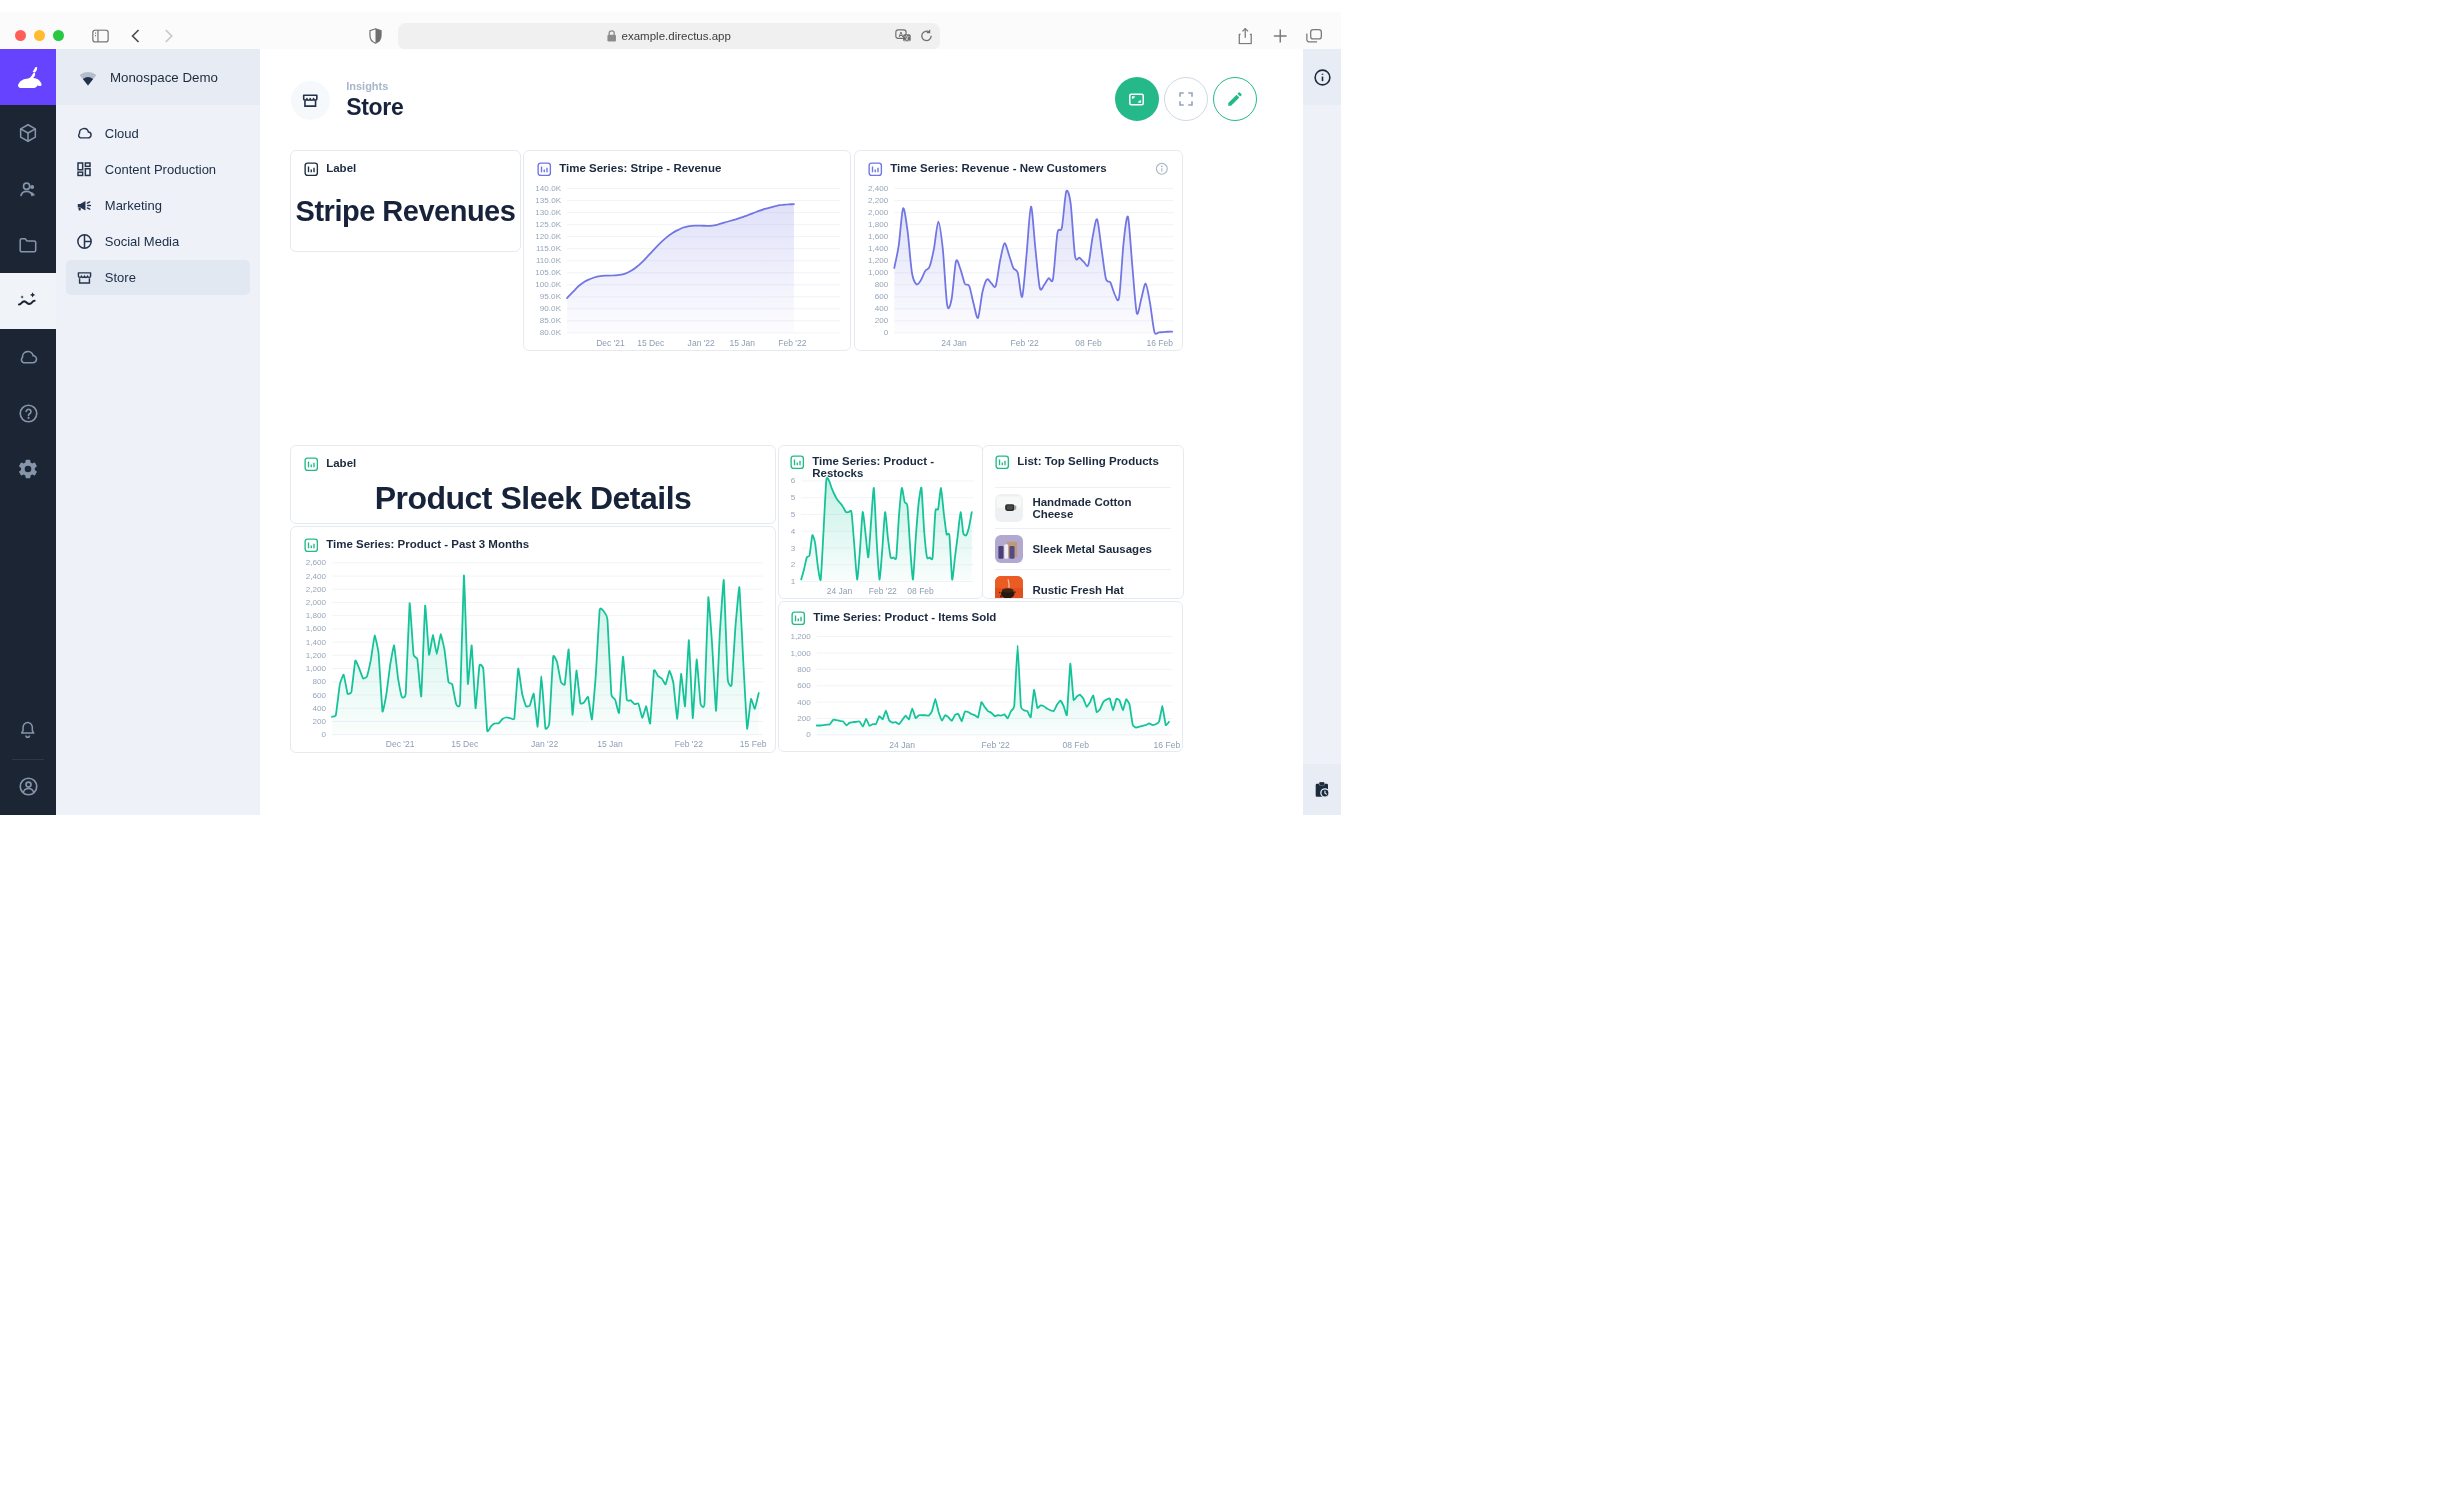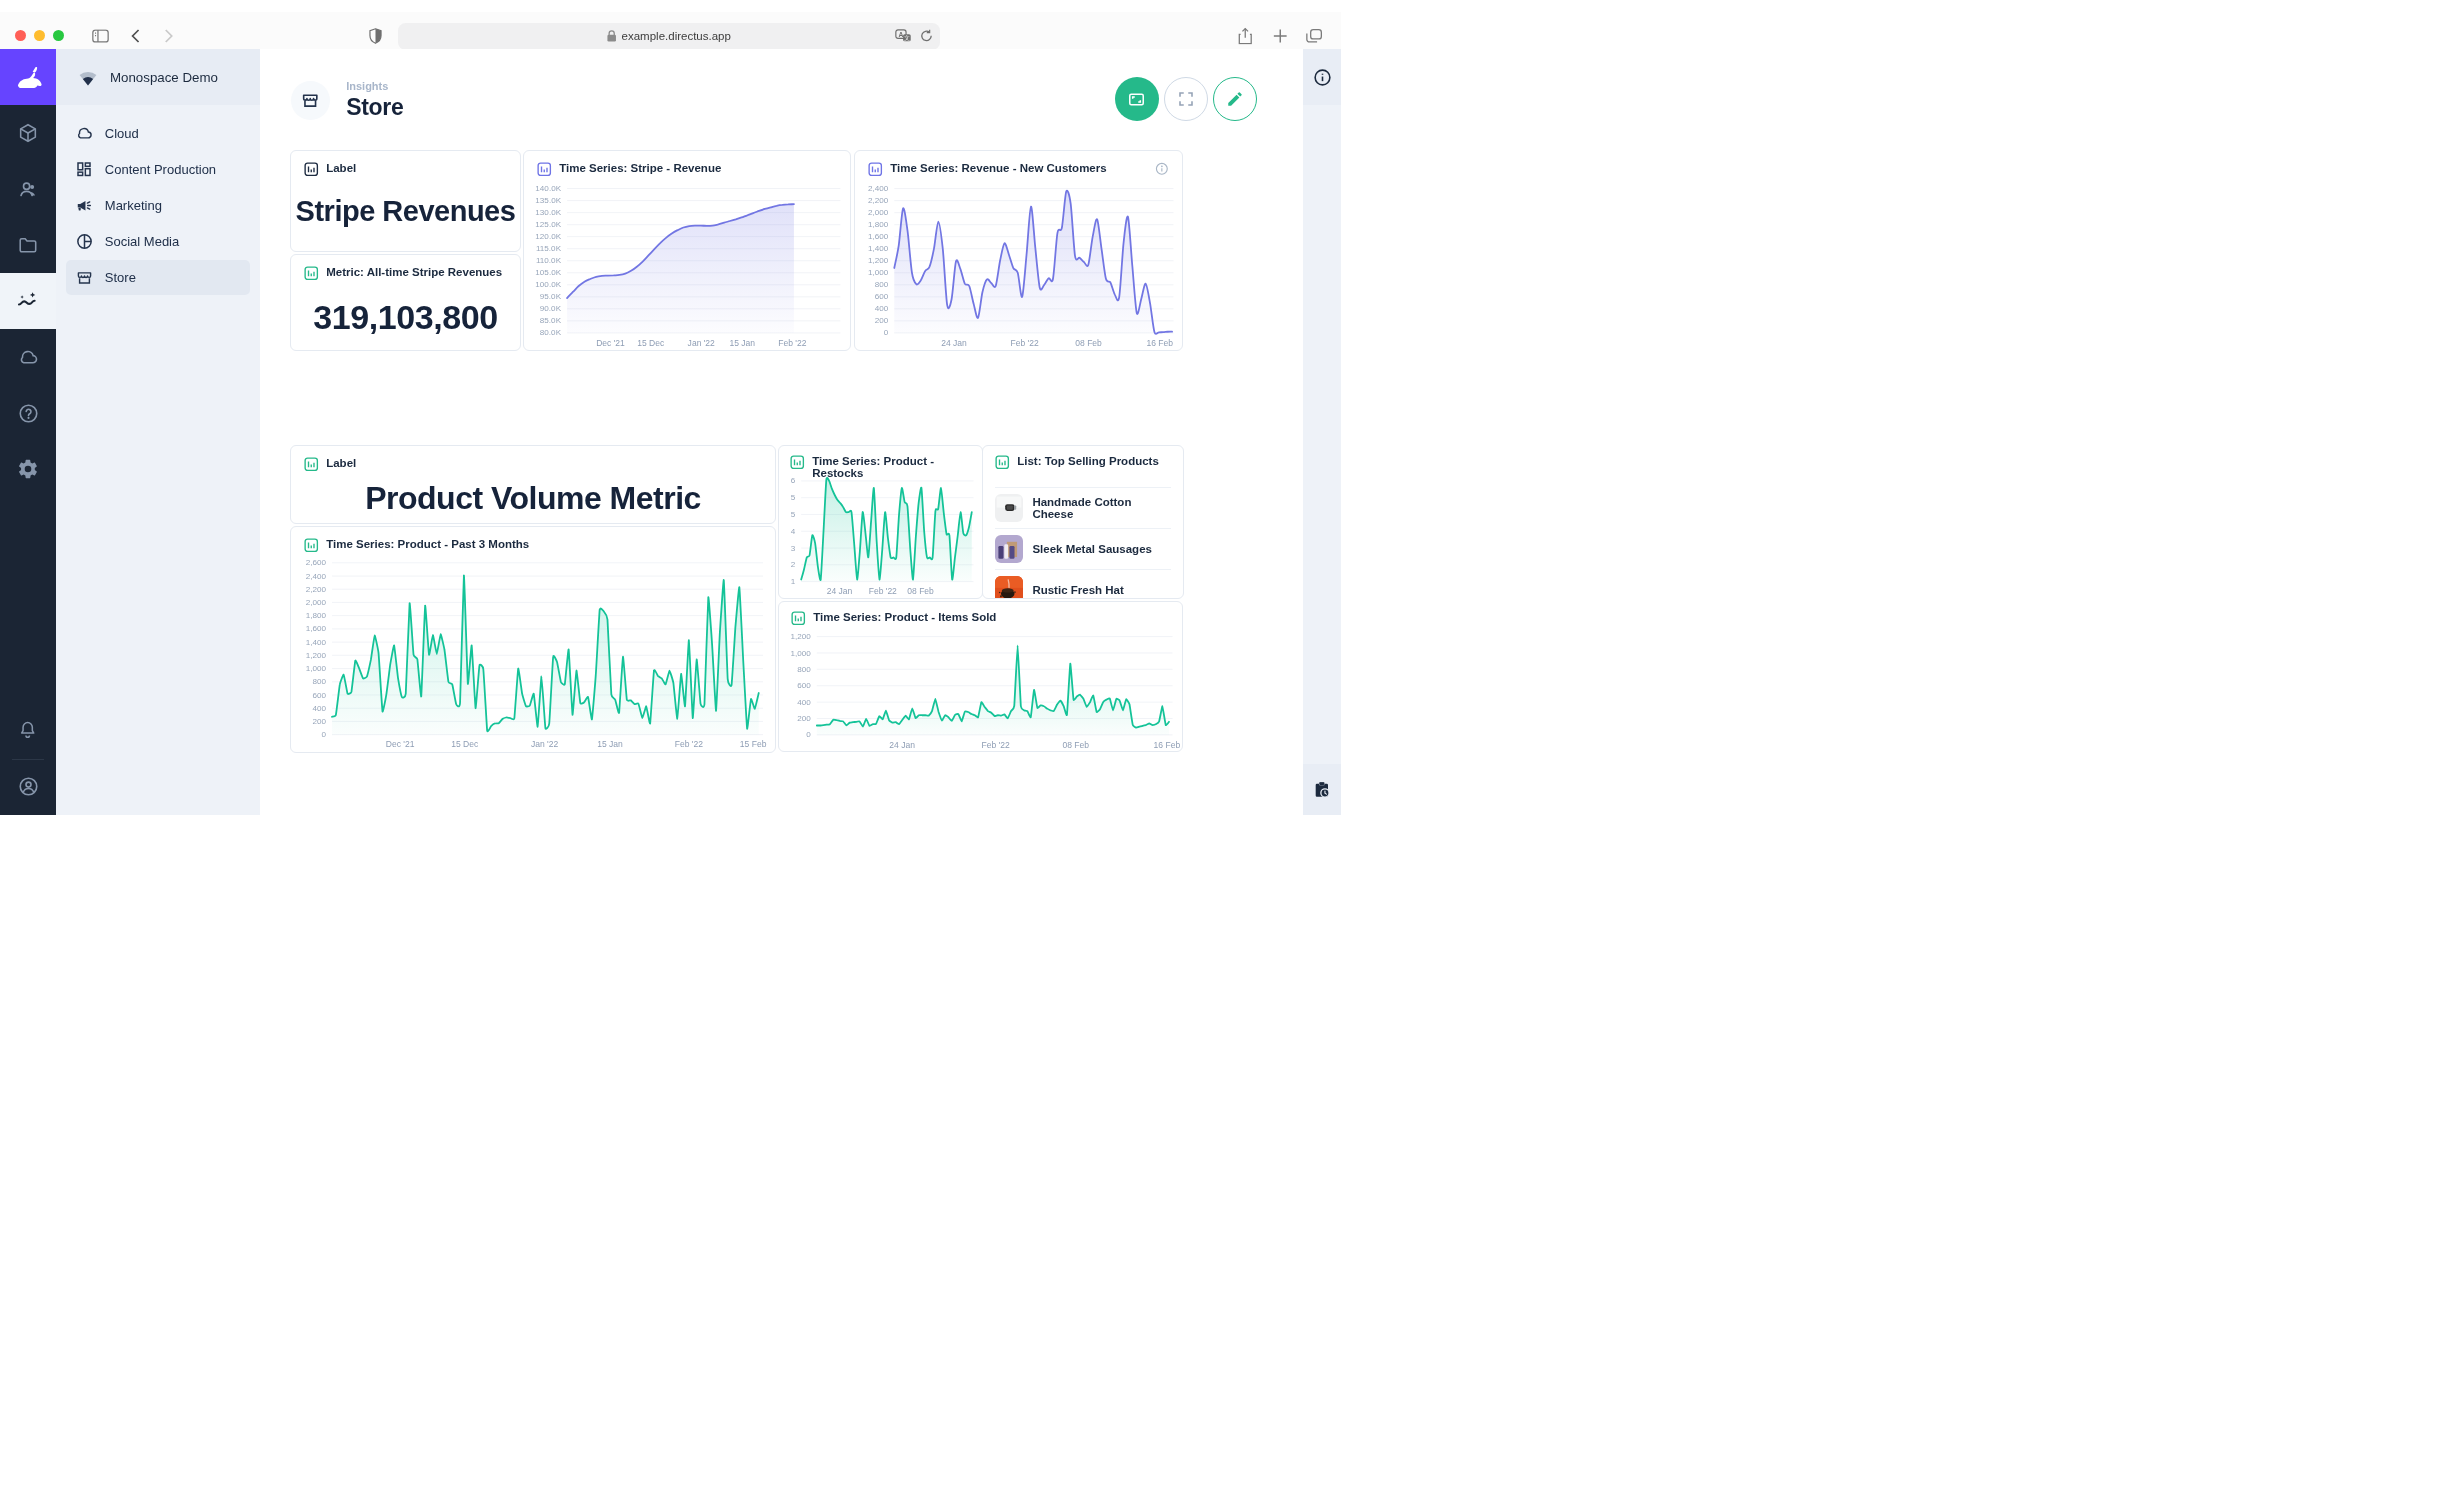--- a/index.html
+++ b/index.html
@@ -327,32 +327,20 @@
         <div class="phead">
           <span>
             <svg width="14.5" height="14.5" viewBox="0 0 18 18" fill="none" stroke="#1e2c42" stroke-width="1.7">
                 <rect x="1.4" y="1.4" width="15.2" height="15.2" rx="3"></rect>
                 <path d="M5.6 5.6 v7 M9 9.4 v3.2 M12.4 7.2 v5.4"></path>
               </svg>
           </span>
           <span>Label</span>
         </div>
         <div class="bigtext">Stripe Revenues</div>
-      </div>
-      <div class="card" style="left:30px; top:205px; width:231px; height:97px;">
-        <div class="phead">
-          <span>
-            <svg width="14.5" height="14.5" viewBox="0 0 18 18" fill="none" stroke="#25b98a" stroke-width="1.7">
-                <rect x="1.4" y="1.4" width="15.2" height="15.2" rx="3"></rect>
-                <path d="M5.6 5.6 v7 M9 9.4 v3.2 M12.4 7.2 v5.4"></path>
-              </svg>
-          </span>
-          <span>Metric: All-time Stripe Revenues</span>
-        </div>
-        <div class="bignum">319,103,800</div>
       </div>
 
       <div class="card" style="left:263px; top:101px; width:328px; height:201px;">
         <div class="phead">
           <span>
             <svg width="14.5" height="14.5" viewBox="0 0 18 18" fill="none" stroke="#6f74e6" stroke-width="1.7">
                 <rect x="1.4" y="1.4" width="15.2" height="15.2" rx="3"></rect>
                 <path d="M5.6 5.6 v7 M9 9.4 v3.2 M12.4 7.2 v5.4"></path>
               </svg>
           </span>
@@ -467,21 +455,21 @@
       <div class="card" style="left:30px; top:396px; width:486px; height:79px;">
         <div class="phead">
           <span>
             <svg width="14.5" height="14.5" viewBox="0 0 18 18" fill="none" stroke="#25b98a" stroke-width="1.7">
                 <rect x="1.4" y="1.4" width="15.2" height="15.2" rx="3"></rect>
                 <path d="M5.6 5.6 v7 M9 9.4 v3.2 M12.4 7.2 v5.4"></path>
               </svg>
           </span>
           <span>Label</span>
         </div>
-        <div class="bigtext2">Product Volume Metric</div>
+        <div class="bigtext2">Product Sleek Details</div>
       </div>
 
       <div class="card" style="left:30px; top:477px; width:486px; height:227px;">
         <div class="phead">
           <span>
             <svg width="14.5" height="14.5" viewBox="0 0 18 18" fill="none" stroke="#25b98a" stroke-width="1.7">
                 <rect x="1.4" y="1.4" width="15.2" height="15.2" rx="3"></rect>
                 <path d="M5.6 5.6 v7 M9 9.4 v3.2 M12.4 7.2 v5.4"></path>
               </svg>
           </span>

